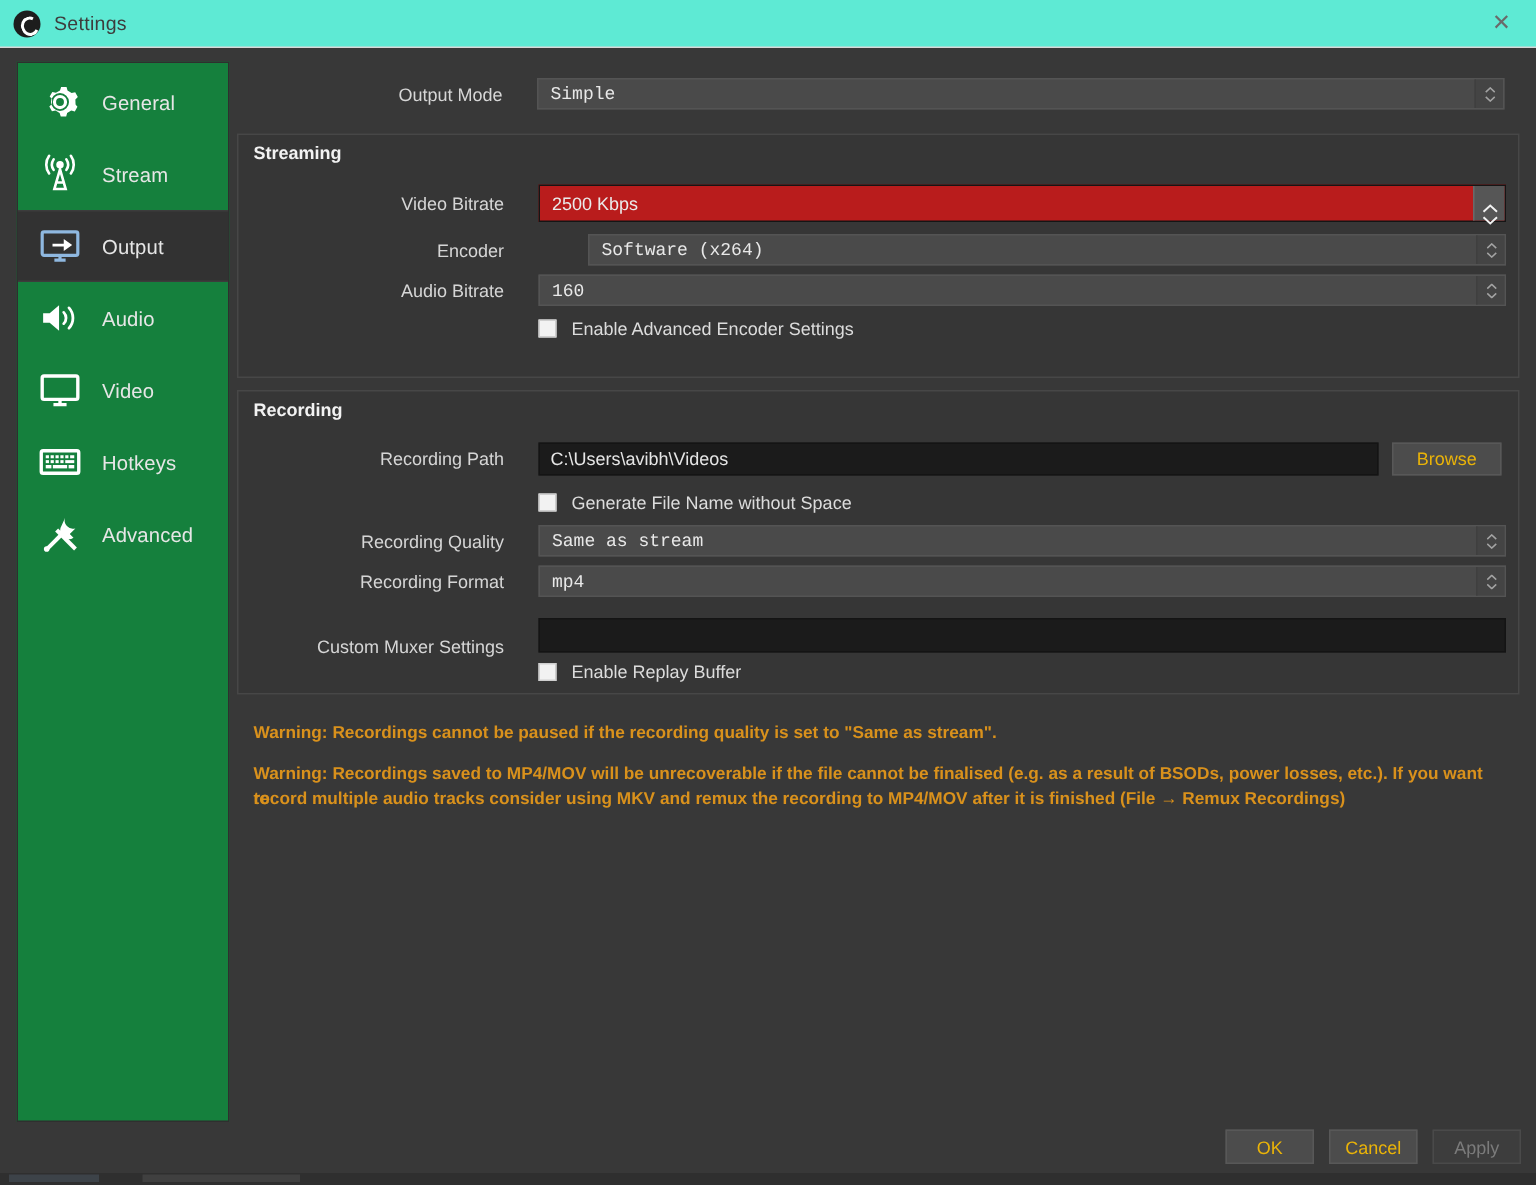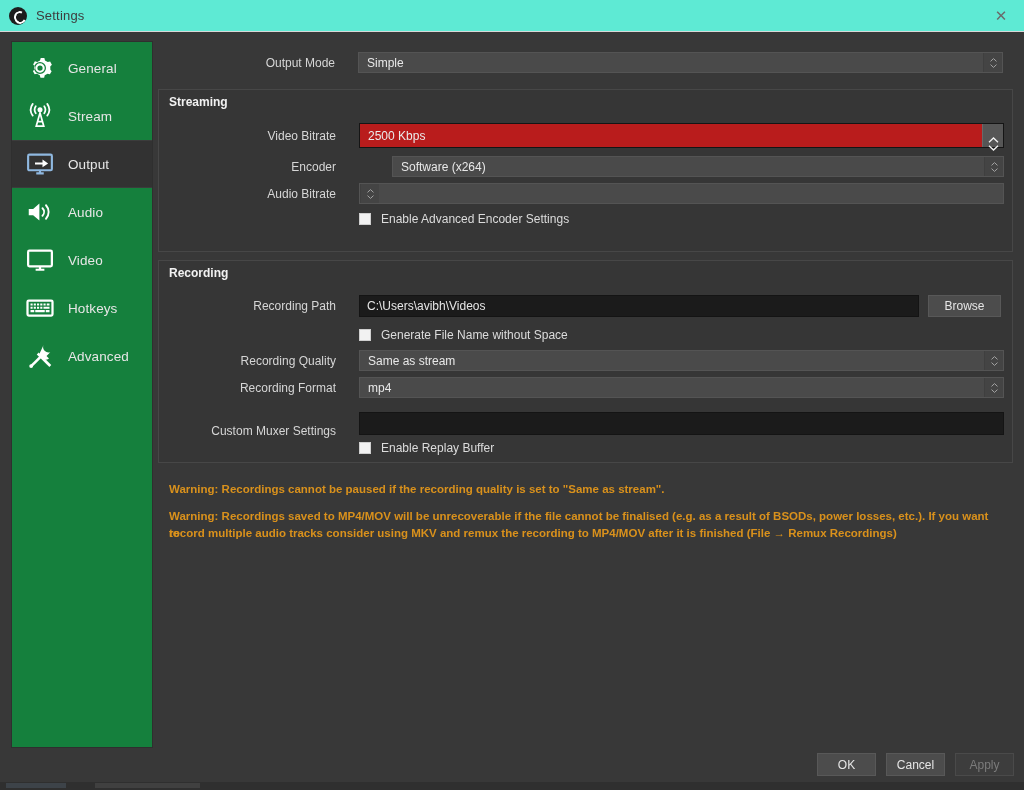--- a/index.html
+++ b/index.html
@@ -102,21 +102,21 @@
     height: 21px;
     background: #4a4a4a;
     border: 1px solid #545454;
     display: flex; align-items: center;
     position: relative;
     cursor: pointer;
   }
   .combo .val {
     font-size: 12px; color: #e8e8e8;
     padding-left: 8px; flex: 1 1 auto;
-    white-space: nowrap; overflow: hidden;
+    white-space: nowrap; overflow: hidden; font-family: Liberation Mono, monospace;
   }
   .spin-col {
     width: 19px; height: 100%;
     border-left: 1px solid #3f3f3f;
     background: #444444;
     display: flex; flex-direction: column;
     align-items: center; justify-content: center;
     flex: 0 0 auto;
   }
   .chev {
@@ -156,21 +156,21 @@
     cursor: text;
   }
   .textfield .val {
     font-size: 12px; color: #e6e6e6; padding-left: 7px;
     white-space: nowrap; overflow: hidden;
   }
 
   .btn {
     background: #4c4c4c;
     border: 1px solid #585858;
-    color: #e5e5e5;
+    color: #eab308;
     font-size: 12px;
     height: 22px;
     display: inline-flex; align-items: center; justify-content: center;
     cursor: pointer;
   }
 
   .check-row { display: flex; align-items: center; }
   .checkbox {
     width: 12px; height: 12px;
     background: #f2f2f2;
@@ -380,20 +380,21 @@
                   <path d="M0.5 0.6 L3.5 3.4 L6.5 0.6" stroke="#a3a3a3" stroke-width="1" fill="none"></path>
                 </svg>
               </span>
           </span>
         </div>
       </div>
 
       <div class="row" style="position:absolute;left:0;top:93px;width:845px;">
         <div class="row-label" style="width:200px;">Audio Bitrate</div>
         <div class="combo" style="flex:1 1 auto;">
+          <span class="val">160</span>
           <span class="spin-col">
             <span class="chev">
                 <svg width="7" height="4" viewBox="0 0 7 4">
                   <path d="M0.5 3.4 L3.5 0.6 L6.5 3.4" stroke="#a3a3a3" stroke-width="1" fill="none"></path>
                 </svg>
               </span>
             <span class="chev">
                 <svg width="7" height="4" viewBox="0 0 7 4">
                   <path d="M0.5 0.6 L3.5 3.4 L6.5 0.6" stroke="#a3a3a3" stroke-width="1" fill="none"></path>
                 </svg>

